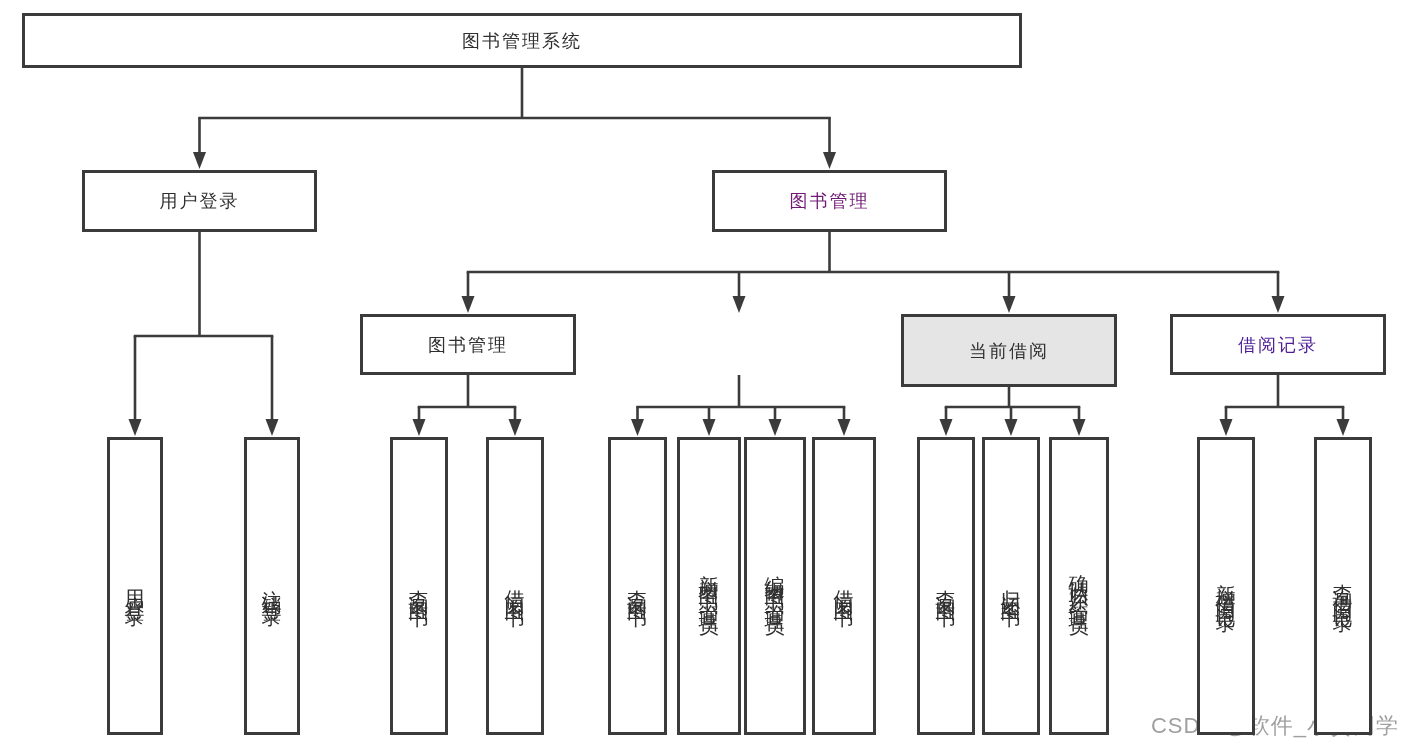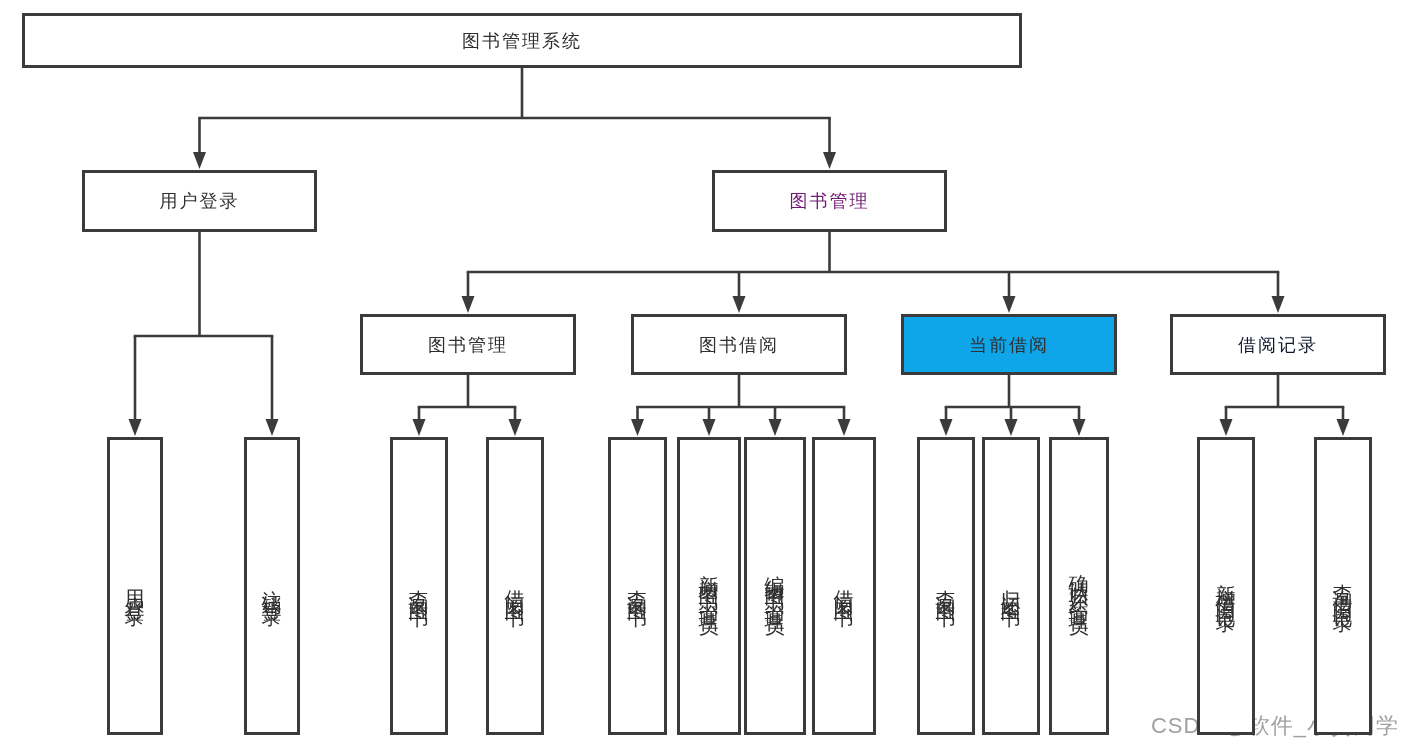--- a/index.html
+++ b/index.html
@@ -119,28 +119,25 @@
     </div>
     <div class="node horiz" style="left: 82px; top: 170px; width: 235px; height: 62px; border-color: rgb(59, 59, 59); background: rgb(255, 255, 255);">
       <span class="lbl" style="color: rgb(47, 47, 47);">用户登录</span>
     </div>
     <div class="node horiz" style="left: 712px; top: 170px; width: 235px; height: 62px; border-color: rgb(59, 59, 59); background: rgb(255, 255, 255);">
       <span class="lbl" style="color: #701a75;">图书管理</span>
     </div>
     <div class="node horiz" style="left: 360px; top: 314px; width: 216px; height: 61px; border-color: rgb(59, 59, 59); background: rgb(255, 255, 255);">
       <span class="lbl" style="color: rgb(47, 47, 47);">图书管理</span>
     </div>
-    <div class="node horiz" style="left: 631px; top: 314px; width: 216px; height: 61px; border-color: rgb(59, 59, 59); background: rgb(255, 255, 255);">
-      <span class="lbl" style="color: rgb(47, 47, 47);">图书借阅</span>
-    </div>
-    <div class="node horiz" style="left: 901px; top: 314px; width: 216px; height: 61px; border-color: rgb(59, 59, 59); background: #0ea5e9;">
+    <div class="node horiz" style="left: 901px; top: 314px; width: 216px; height: 73px; border-color: rgb(59, 59, 59); background: #e5e5e5;">
       <span class="lbl" style="color: rgb(47, 47, 47);">当前借阅</span>
     </div>
     <div class="node horiz" style="left: 1170px; top: 314px; width: 216px; height: 61px; border-color: rgb(59, 59, 59); background: rgb(255, 255, 255);">
-      <span class="lbl" style="color: #0f172a;">借阅记录</span>
+      <span class="lbl" style="color: #4c1d95;">借阅记录</span>
     </div>
     <div class="node vert" style="left: 107px; top: 437px; width: 56px; height: 298px; border-color: rgb(59, 59, 59); background: rgb(255, 255, 255);">
       <span class="lbl" style="color: rgb(47, 47, 47);">用户登录</span>
     </div>
     <div class="node vert" style="left: 244px; top: 437px; width: 56px; height: 298px; border-color: rgb(59, 59, 59); background: rgb(255, 255, 255);">
       <span class="lbl" style="color: rgb(47, 47, 47);">注销登录</span>
     </div>
     <div class="node vert" style="left: 390px; top: 437px; width: 58px; height: 298px; border-color: rgb(59, 59, 59); background: rgb(255, 255, 255);">
       <span class="lbl" style="color: rgb(47, 47, 47);">查询图书</span>
     </div>

